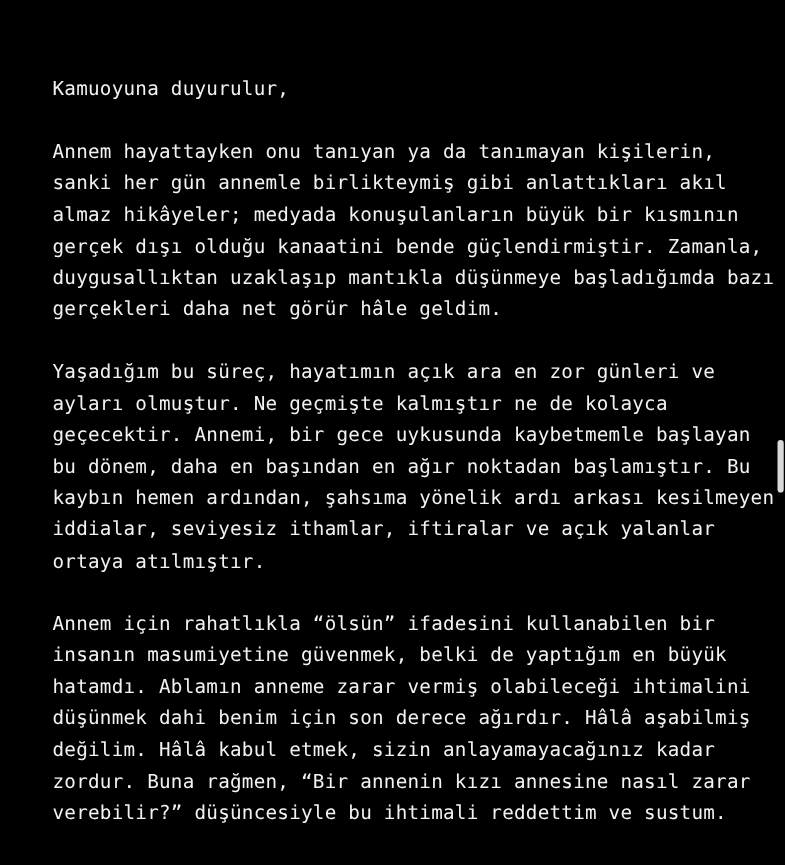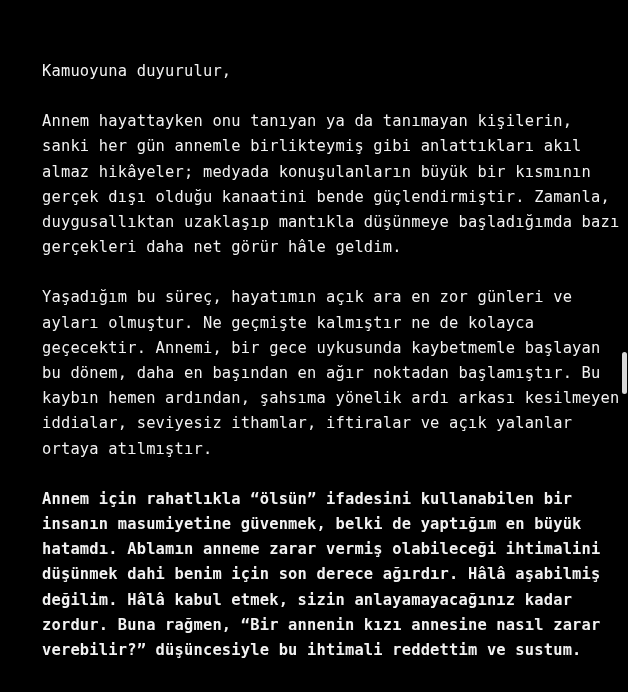--- a/index.html
+++ b/index.html
@@ -29,21 +29,20 @@
     font-size: 15.4px;
     line-height: 25.2px;
     letter-spacing: 0.2px;
     color: #f2f2f2;
     margin: 0 0 25px 0;
     white-space: pre-wrap;
     word-break: normal;
   }
   .para:last-child {
     margin-bottom: 0;
-    font-weight: bold;
   }
   .scrollbar-track {
     position: absolute;
     top: 0;
     right: 0;
     width: 6px;
     height: 692px;
     background: transparent;
   }
   .scrollbar-thumb {

